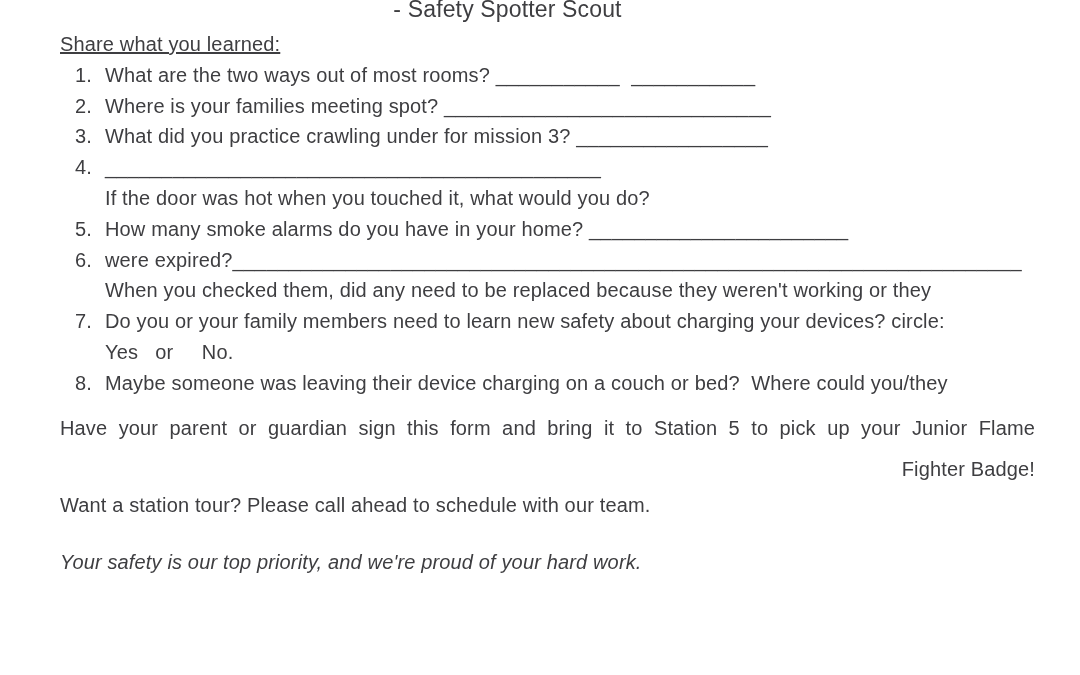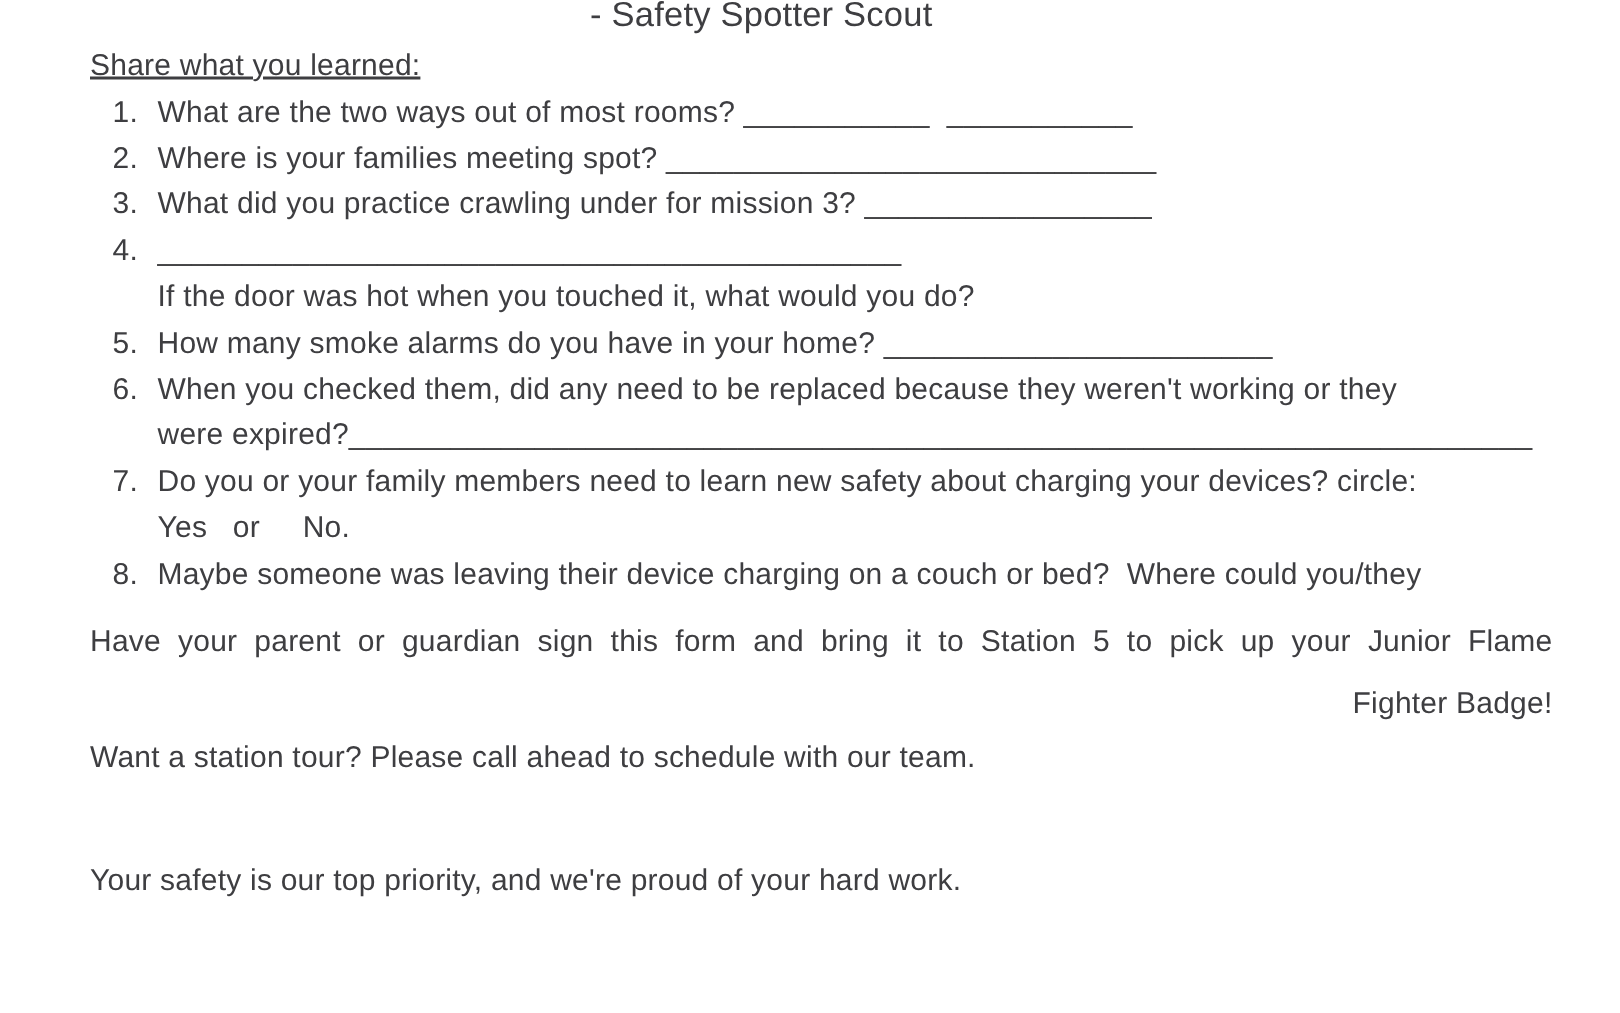--- a/index.html
+++ b/index.html
@@ -76,24 +76,25 @@
     line-height: 41px;
     text-align: right;
     white-space: pre;
   }
   .tour-note {
     height: 31px;
     line-height: 31px;
     white-space: pre;
   }
   .safety-note {
-    margin-top: 51px;
+    margin-top: 26px;
     height: 31px;
     line-height: 31px;
     white-space: pre;
+    font-style: italic;
   }
 </style>
 </head>
 <body>
 
 <div class="page">
 
   <div class="doc-title">- Safety Spotter Scout</div>
 
   <div class="intro">Share what you learned:</div>
@@ -132,22 +133,22 @@
     <div class="q">
       <div class="q-num">5.</div>
       <div class="q-body">
         <div class="q-line">How many smoke alarms do you have in your home? _______________________</div>
       </div>
     </div>
 
     <div class="q">
       <div class="q-num">6.</div>
       <div class="q-body">
+        <div class="q-line">were expired?______________________________________________________________________</div>
         <div class="q-line">When you checked them, did any need to be replaced because they weren't working or they</div>
-        <div class="q-line">were expired?______________________________________________________________________</div>
       </div>
     </div>
 
     <div class="q">
       <div class="q-num">7.</div>
       <div class="q-body">
         <div class="q-line">Do you or your family members need to learn new safety about charging your devices? circle:</div>
         <div class="q-line">Yes   or     No.</div>
       </div>
     </div>

